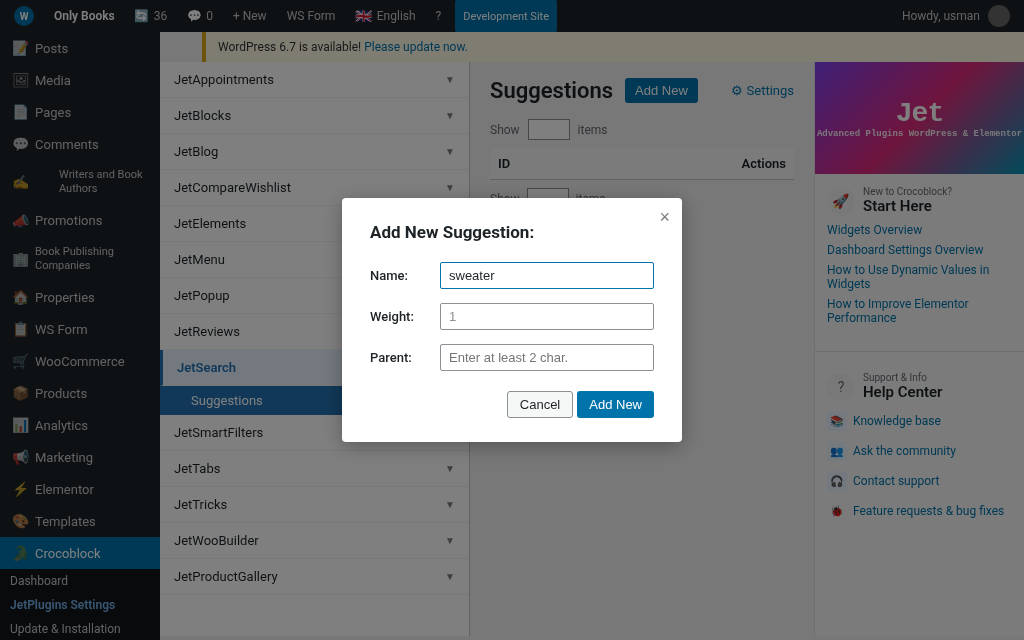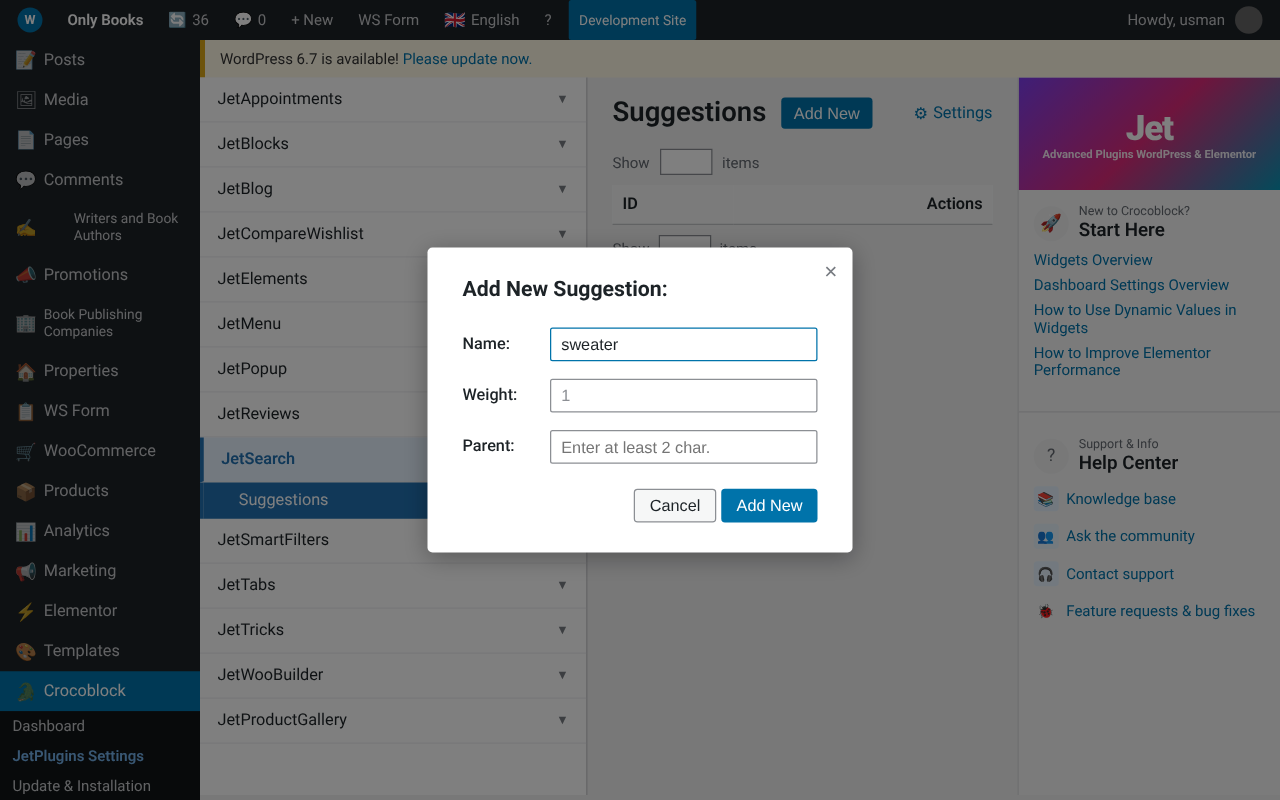--- a/index.html
+++ b/index.html
@@ -70,20 +70,21 @@
       overflow-y: auto;
       padding: 0;
     }
 
     .update-notice {
       background: #fff8e5;
       border-left: 4px solid #dba617;
       padding: 8px 12px;
       font-size: 12px;
       color: #333;
+      margin-left: 42px;
     }
     .update-notice a { color: #0073aa; }
 
     .content-area {
       display: flex;
       height: calc(100% - 34px);
     }
 
     
     .plugin-list-panel {
@@ -136,29 +137,30 @@
     .right-panel {
       width: 210px;
       background: #f6f7f7;
       border-left: 1px solid #dcdcde;
       overflow-y: auto;
       padding: 0;
       flex-shrink: 0;
     }
     .right-banner {
       background: linear-gradient(135deg, #8b5cf6 0%, #ec4899 50%, #06b6d4 100%);
-      height: 90px;
+      height: 112px;
       display: flex;
       align-items: center;
       justify-content: center;
       color: #fff;
       font-size: 20px;
       font-weight: bold;
       position: relative;
       overflow: hidden;
+      font-family: Liberation Mono, monospace;
     }
     .right-panel-section { padding: 12px; }
     .right-panel-link { color: #0073aa; font-size: 12px; display: block; margin-bottom: 6px; cursor: pointer; }
     .divider { height: 1px; background: #dcdcde; margin: 8px 0; }
     .help-section { padding: 12px; display: flex; flex-direction: column; gap: 6px; }
     .help-header { display: flex; align-items: center; gap: 8px; margin-bottom: 4px; }
     .help-icon { width: 28px; height: 28px; background: #f0f0f1; border-radius: 50%; display: flex; align-items: center; justify-content: center; font-size: 14px; color: #646970; flex-shrink: 0; }
     .help-title { font-size: 10px; color: #646970; }
     .help-title-main { font-size: 15px; font-weight: 600; color: #1d2327; }
     .help-link { color: #0073aa; font-size: 12px; display: flex; align-items: center; gap: 6px; cursor: pointer; margin-bottom: 4px; }

